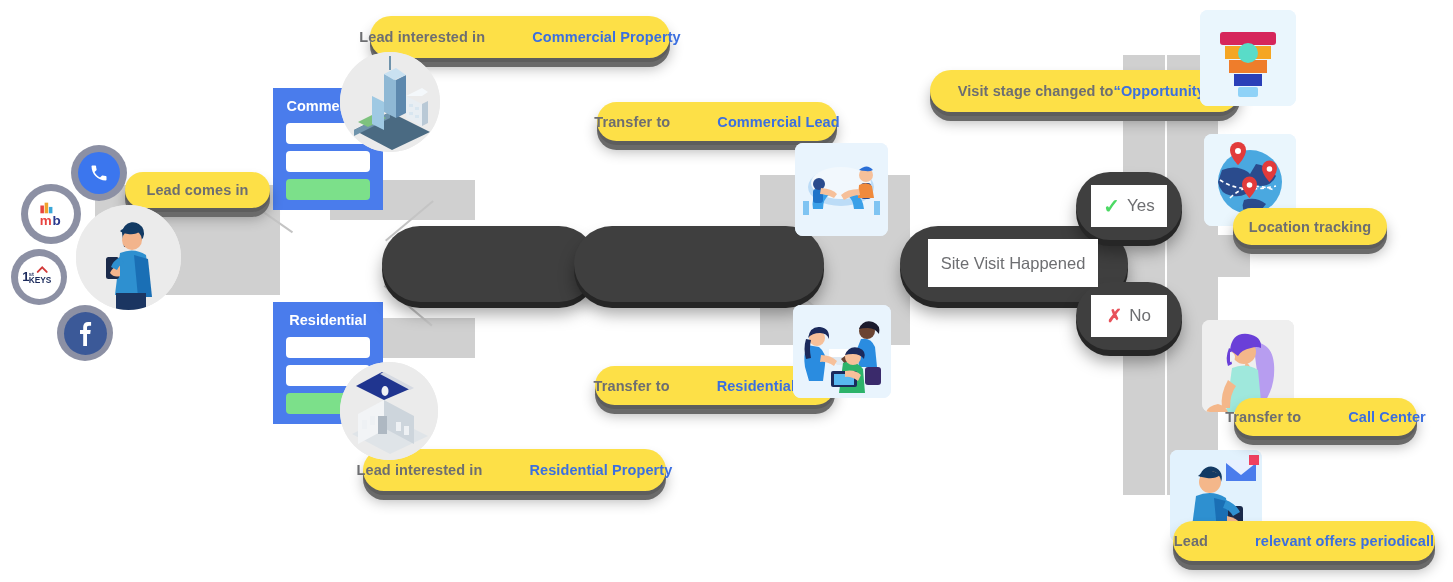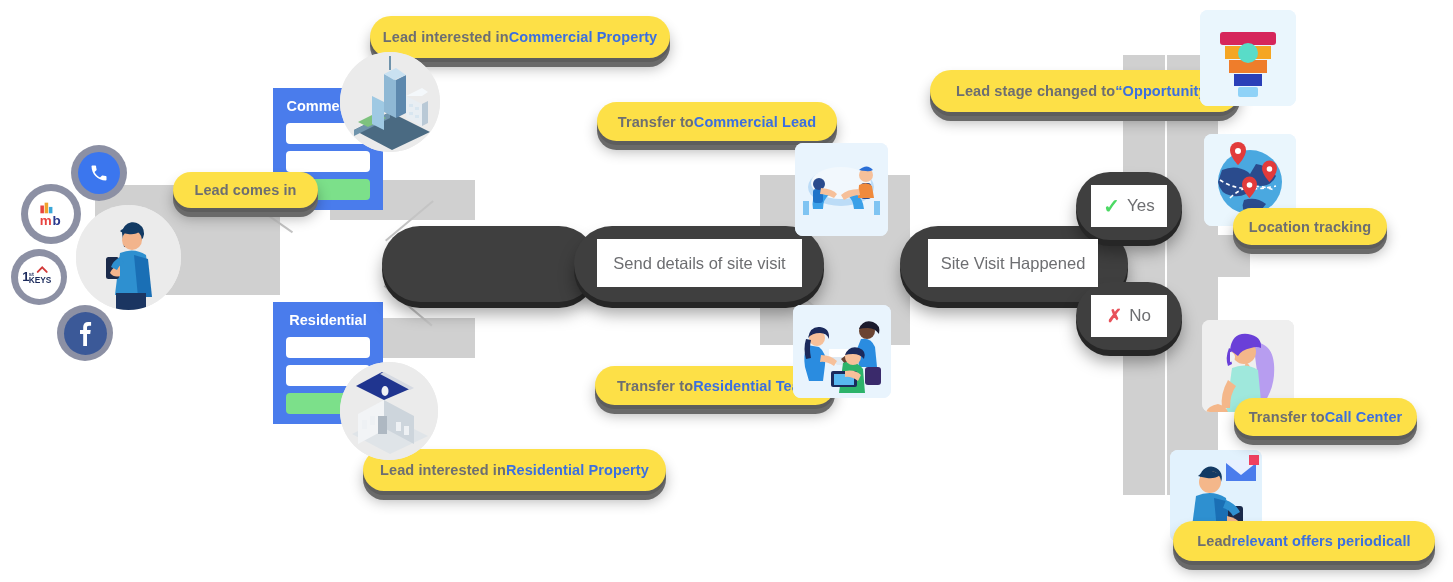--- a/index.html
+++ b/index.html
@@ -48,21 +48,21 @@
                 0 10px 14px rgba(0,0,0,0.30);
     box-sizing: border-box;
     padding: 0 26px;
     white-space: nowrap;
     font-size: 14.5px;
     font-weight: 700;
     color: #6d6e71;
     letter-spacing: .1px;
     z-index: 18;
   }
-  .pill .hl { color: #3b6fe0; }
+  .pill .hl { color: #3b6fe0; padding-left: 47px; }
   .pill .hl-quote { color: #3b6fe0; }
 
   
   .procwrap {
     position: absolute;
     border-radius: 60px;
     background: #3f3f3f;
     box-shadow: 0 6px 0 0 #262626, 0 12px 16px rgba(0,0,0,0.35);
     z-index: 16;
   }
@@ -267,21 +267,21 @@
       <g fill="#eef1f4">
         <rect x="22" y="58" width="5" height="9"></rect>
           <rect x="30" y="54" width="5" height="9"></rect>
         <rect x="56" y="60" width="5" height="9"></rect>
           <rect x="64" y="64" width="5" height="9"></rect>
       </g>
       <rect x="38" y="54" width="9" height="18" fill="#aeb8c2"></rect>
     </svg>
   </div>
 
-  <div class="pill" style="left:125px; top:172px; width:145px; height:36px;margin-left:48px;">
+  <div class="pill" style="left:125px; top:172px; width:145px; height:36px;">
     <span>Lead comes in</span>
   </div>
 
   <div class="pill" style="left:370px; top:16px; width:300px; height:42px;">
     <span>Lead interested in </span>
     <span class="hl">Commercial Property</span>
   </div>
 
   <div class="pill" style="left:363px; top:449px; width:303px; height:42px;">
     <span>Lead interested in </span>
@@ -292,44 +292,41 @@
     <span>Transfer to </span>
     <span class="hl">Commercial Lead</span>
   </div>
 
   <div class="pill" style="left:595px; top:366px; width:240px; height:39px;">
     <span>Transfer to </span>
     <span class="hl">Residential Team</span>
   </div>
 
   <div class="pill" style="left:930px; top:70px; width:310px; height:42px;">
-    <span>Lead stage changed to </span>
+    <span>Visit stage changed to </span>
     <span class="hl-quote">“Opportunity”</span>
   </div>
 
   <div class="pill" style="left:1233px; top:208px; width:154px; height:37px; z-index:21;justify-content:center;">
     <span>Location tracking</span>
   </div>
 
   <div class="pill" style="left:1234px; top:398px; width:183px; height:38px; z-index:21;">
     <span>Transfer to </span>
     <span class="hl">Call Center</span>
   </div>
 
   <div class="pill" style="left:1173px; top:521px; width:262px; height:40px; z-index:21;">
     <span>Lead </span>
     <span class="hl">relevant offers periodicall</span>
   </div>
 
   <div class="procwrap" style="left:382px; top:226px; width:215px; height:76px;"></div>
 
   <div class="procwrap" style="left:574px; top:226px; width:250px; height:76px;"></div>
-  <div class="proc" style="left:597px; top:239px; width:205px; height:48px;">
-    <span>Send details of site visit</span>
-  </div>
 
   <div class="procwrap" style="left:900px; top:226px; width:228px; height:76px;"></div>
   <div class="proc" style="left:928px; top:239px; width:170px; height:48px;">
     <span>Site Visit Happened</span>
   </div>
 
   <div class="procwrap" style="left:1076px; top:172px; width:106px; height:68px;"></div>
   <div class="proc small" style="left:1091px; top:185px; width:76px; height:42px;">
     <span class="tick">✓</span>
     <span>Yes</span>

